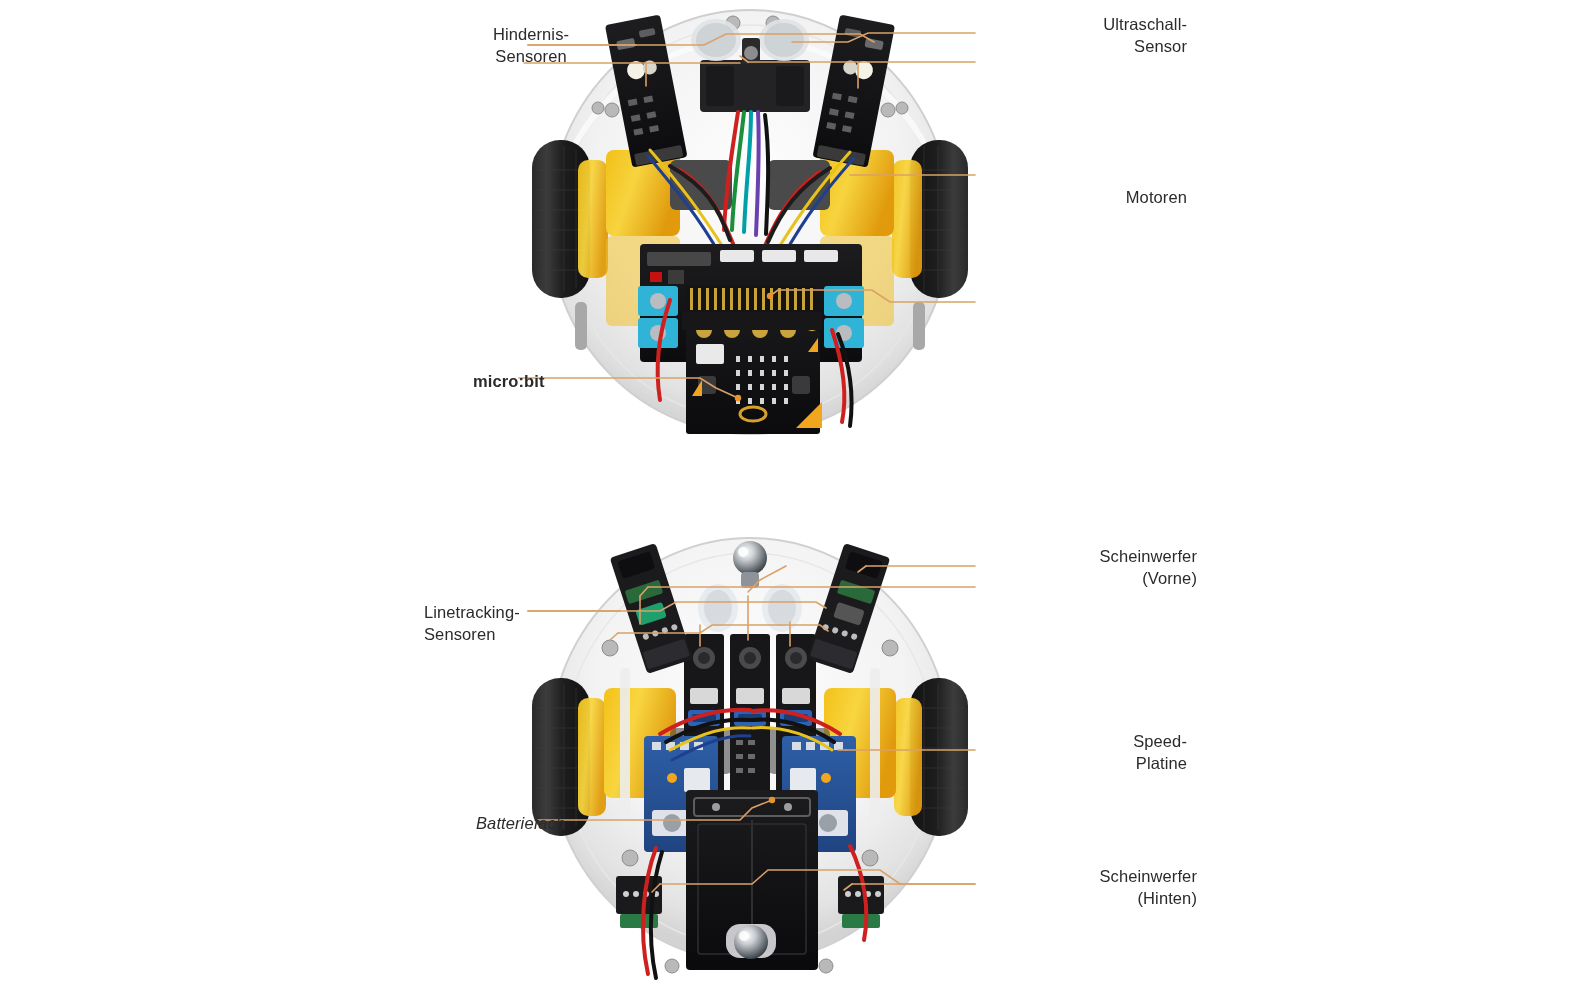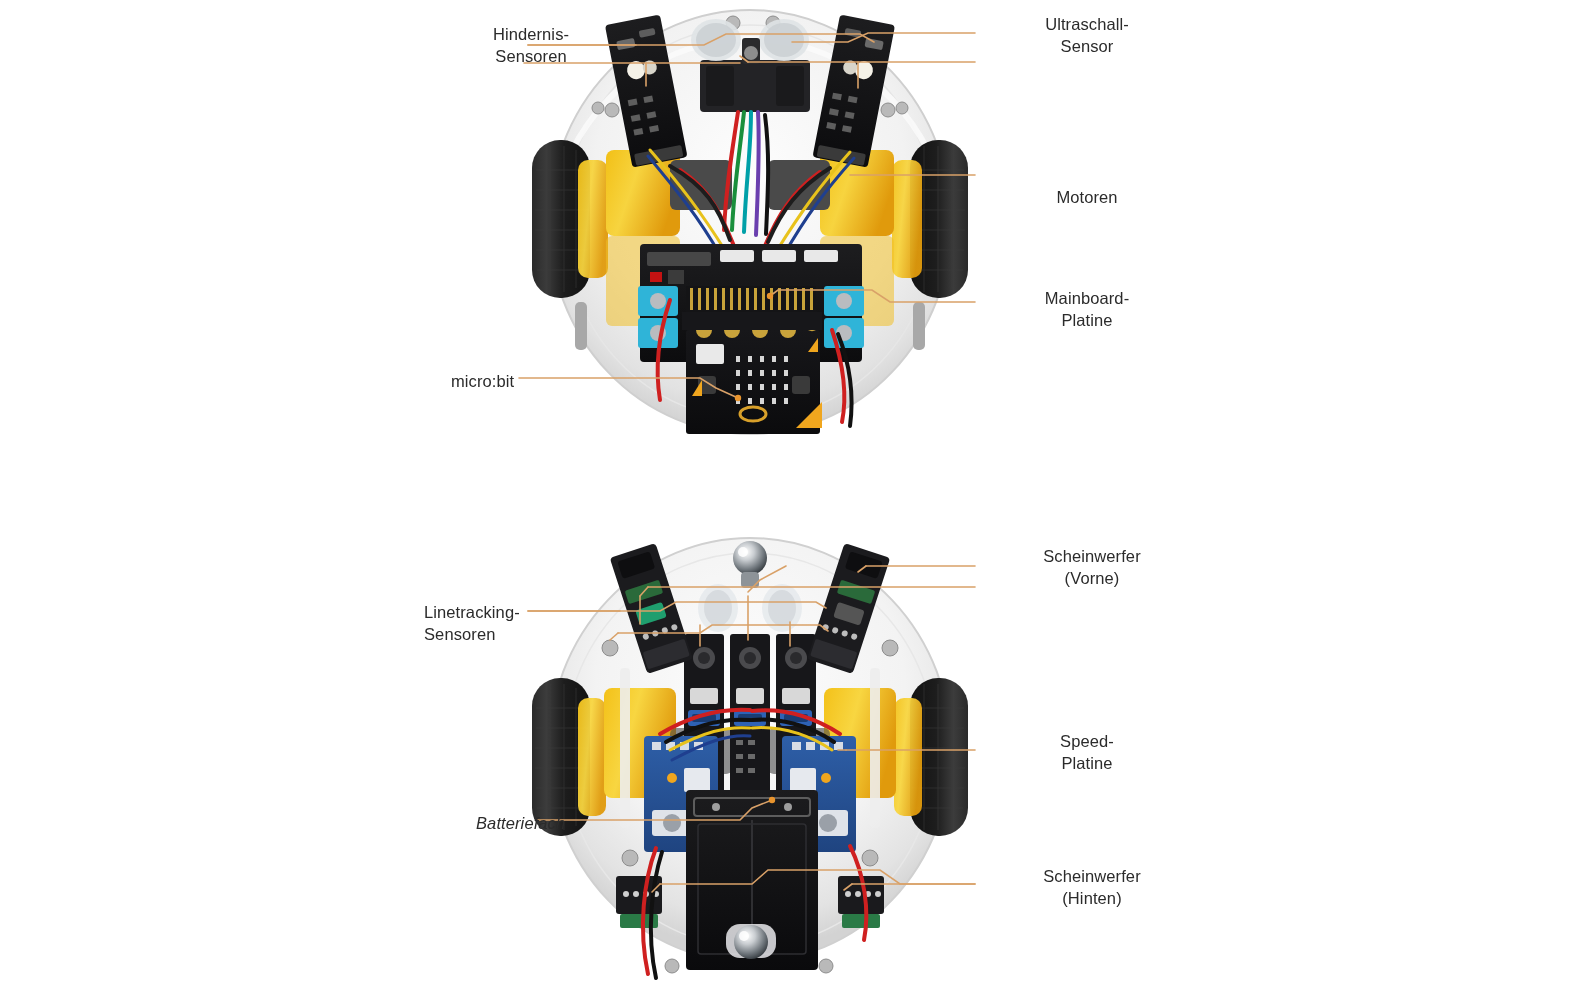--- a/index.html
+++ b/index.html
@@ -22,21 +22,21 @@
 
   
   .callout-label {
     position: absolute;
     font-size: 16.5px;
     line-height: 22px;
     color: #2b2b2b;
     white-space: pre-line;
     letter-spacing: 0.1px;
   }
-  .callout-label.right { text-align: center; }
+  .callout-label.right { text-align: right; }
   .callout-label.left  { text-align: left; }
 
   
   #leaders {
     position: absolute;
     left: 0; top: 0;
     width: 1588px;
     height: 1000px;
     pointer-events: none;
   }
@@ -631,24 +631,22 @@
   </svg>
 
   <div class="callout-label left" style="left:451px; top:23px; width:160px;text-align:center;">Hindernis-
 Sensoren</div>
 
   <div class="callout-label right" style="left:987px; top:13px; width:200px;">Ultraschall-
 Sensor</div>
 
   <div class="callout-label right" style="left:987px; top:166px; width:200px;margin-top:20px;">Motoren</div>
 
-  <div class="callout-label right" style="left:987px; top:287px; width:200px;">Mainboard-
-Platine</div>
-
-  <div class="callout-label left" style="left:451px; top:370px; width:160px;">micro:bit</div>
+
+  <div class="callout-label left" style="left:473px; top:370px; width:160px;font-weight:bold;">micro:bit</div>
 
   <div class="callout-label right" style="left:987px; top:545px; width:210px;">Scheinwerfer
 (Vorne)</div>
 
   <div class="callout-label left" style="left:424px; top:589px; width:180px;margin-top:12px;">Linetracking-
 Sensoren</div>
 
   <div class="callout-label right" style="left:987px; top:730px; width:200px;">Speed-
 Platine</div>
 

